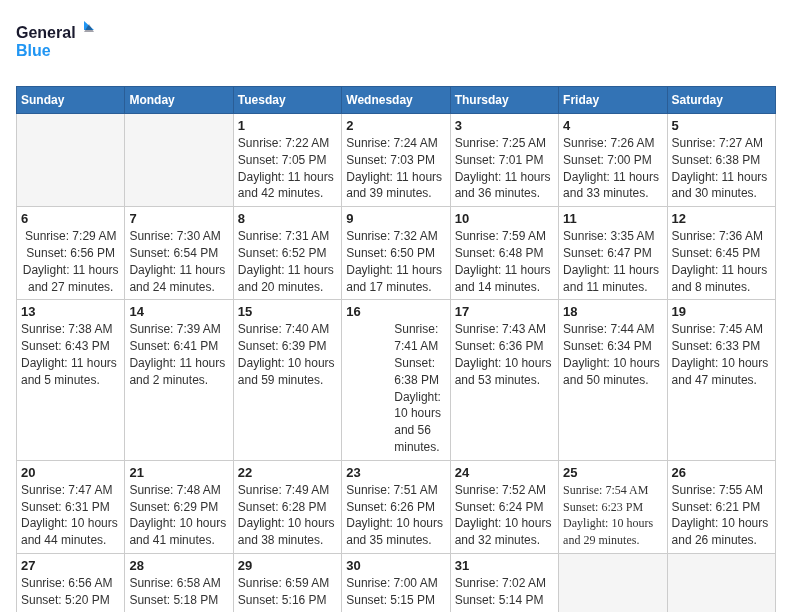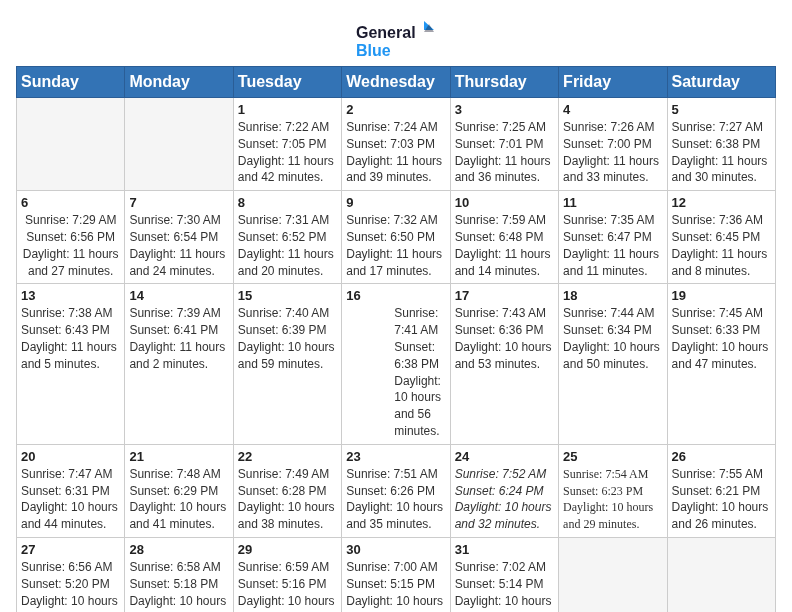--- a/index.html
+++ b/index.html
@@ -5,23 +5,23 @@
     * { box-sizing: border-box; margin: 0; padding: 0; }
     body {
       font-family: Arial, sans-serif;
       background: #fff;
       width: 792px;
       min-height: 612px;
       padding: 16px;
     }
     .header-area {
       display: flex;
-      justify-content: center;
+      justify-content: flex-start;
       align-items: flex-start;
-      margin-bottom: 0;
+      margin-bottom: 20px;
     }
     .logo {
       display: flex;
       align-items: center;
       gap: 4px;
     }
     .title-area {
       text-align: right;
     }
     .month-title {
@@ -34,21 +34,21 @@
       color: #555;
     }
     table {
       width: 100%;
       border-collapse: collapse;
       table-layout: fixed;
     }
     th {
       background-color: #3373b5;
       color: #fff;
-      font-size: 16px;
+      font-size: 12px;
       font-weight: bold;
       padding: 6px 4px;
       text-align: left;
       border: 1px solid #2a5d96;
     }
     td {
       border: 1px solid #ccc;
       vertical-align: top;
       padding: 4px 4px 4px 4px;
       min-height: 80px;
@@ -170,21 +170,21 @@
 Daylight: 11 hours and 17 minutes.</div>
         </td>
         <td>
           <span class="day-number">10</span>
           <div class="cell-content" style="white-space: pre-line;">Sunrise: 7:59 AM
 Sunset: 6:48 PM
 Daylight: 11 hours and 14 minutes.</div>
         </td>
         <td>
           <span class="day-number">11</span>
-          <div class="cell-content" style="white-space: pre-line;">Sunrise: 7:35 AM
+          <div class="cell-content" style="white-space: pre-line;">Sunrise: 3:35 AM
 Sunset: 6:47 PM
 Daylight: 11 hours and 11 minutes.</div>
         </td>
         <td>
           <span class="day-number">12</span>
           <div class="cell-content" style="white-space: pre-line;">Sunrise: 7:36 AM
 Sunset: 6:45 PM
 Daylight: 11 hours and 8 minutes.</div>
         </td>
       </tr>
@@ -252,21 +252,21 @@
 Daylight: 10 hours and 38 minutes.</div>
         </td>
         <td>
           <span class="day-number">23</span>
           <div class="cell-content" style="white-space: pre-line;">Sunrise: 7:51 AM
 Sunset: 6:26 PM
 Daylight: 10 hours and 35 minutes.</div>
         </td>
         <td>
           <span class="day-number">24</span>
-          <div class="cell-content" style="white-space: pre-line; font-style: italic;">Sunrise: 7:52 AM
+          <div class="cell-content" style="white-space: pre-line;">Sunrise: 7:52 AM
 Sunset: 6:24 PM
 Daylight: 10 hours and 32 minutes.</div>
         </td>
         <td>
           <span class="day-number">25</span>
           <div class="cell-content" style="white-space: pre-line; font-family: Liberation Serif, serif;">Sunrise: 7:54 AM
 Sunset: 6:23 PM
 Daylight: 10 hours and 29 minutes.</div>
         </td>
         <td>

